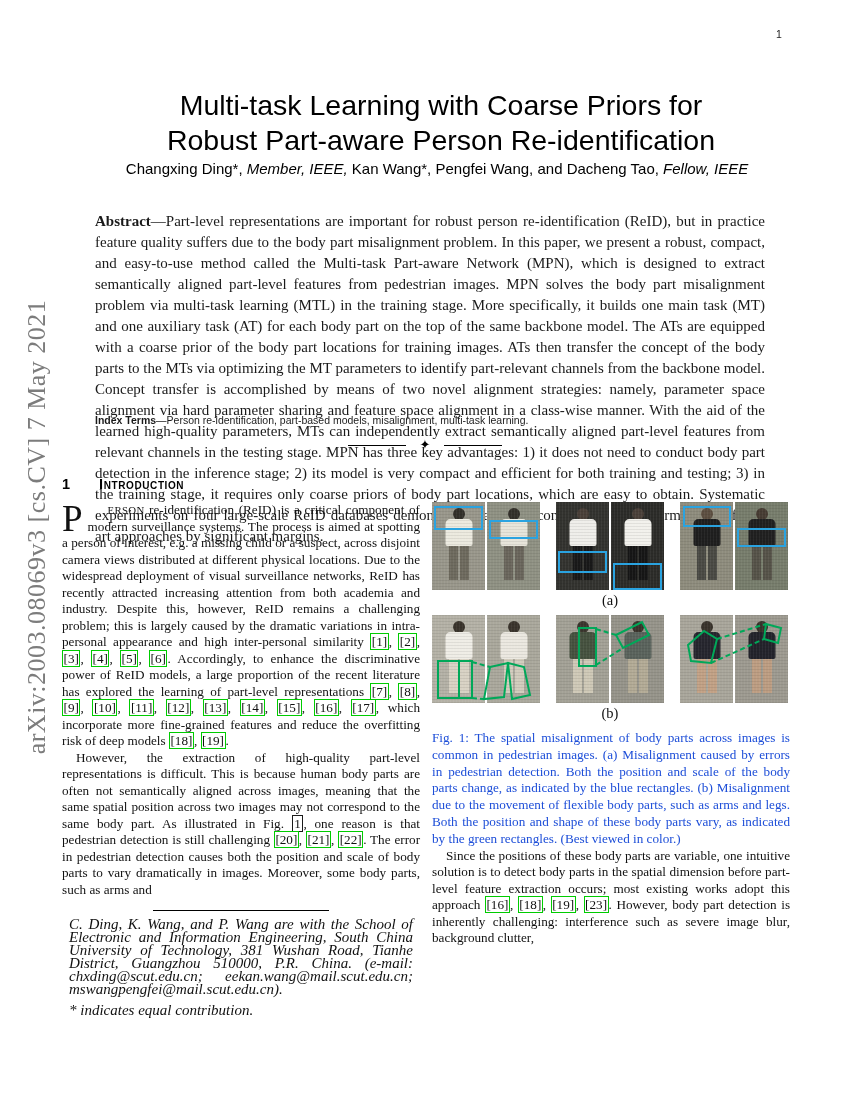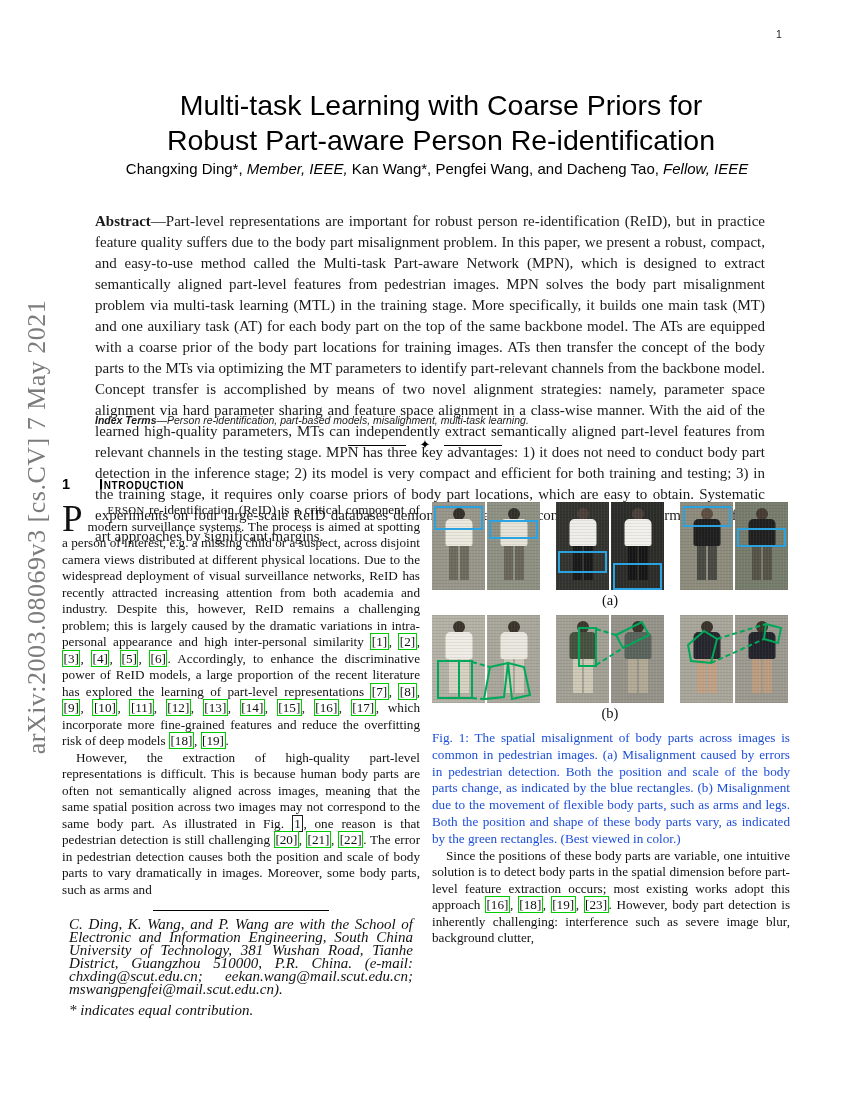--- a/index.html
+++ b/index.html
@@ -17,21 +17,21 @@
          font-family:"Liberation Sans",sans-serif;font-weight:400;font-size:28.5px;
          line-height:35px;color:#000;}
   .authors{position:absolute;top:160px;left:12px;width:100%;text-align:center;
            font-family:"Liberation Sans",sans-serif;font-size:15px;color:#000;}
   .authors .it{font-style:italic;}
 
   .abstract{position:absolute;top:211px;left:95px;width:670px;
             font-family:Liberation Serif, serif;font-size:15px;line-height:21px;
             text-align:justify;color:#1a1a1a;}
   .indexterms{position:absolute;top:414px;left:95px;width:670px;
-              font-family:"Liberation Sans",sans-serif;font-size:10.5px;color:#1a1a1a;font-style:italic;}
+              font-family:"Liberation Sans",sans-serif;font-size:10.5px;color:#1a1a1a;}
   .b{font-weight:bold;}
 
   .separator{position:absolute;top:440px;left:0;width:100%;display:flex;align-items:center;
              justify-content:center;gap:14px;}
   .sepline{display:inline-block;width:58px;border-top:1.4px solid #000;}
   .diamond{font-size:13px;line-height:10px;color:#000;}
 
   .cols{position:absolute;top:470px;left:62px;width:728px;display:flex;gap:12px;}
   .col{width:358px;}
 

